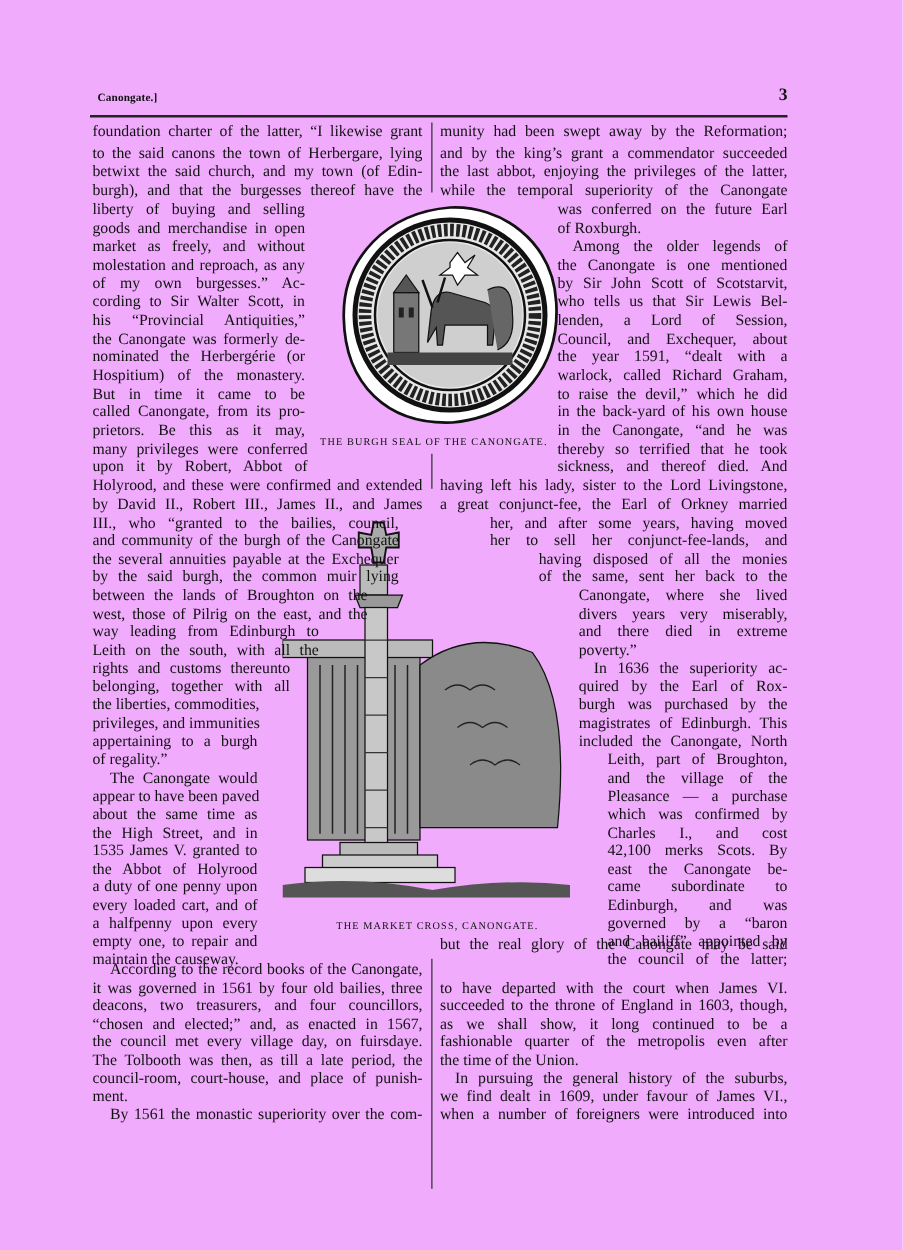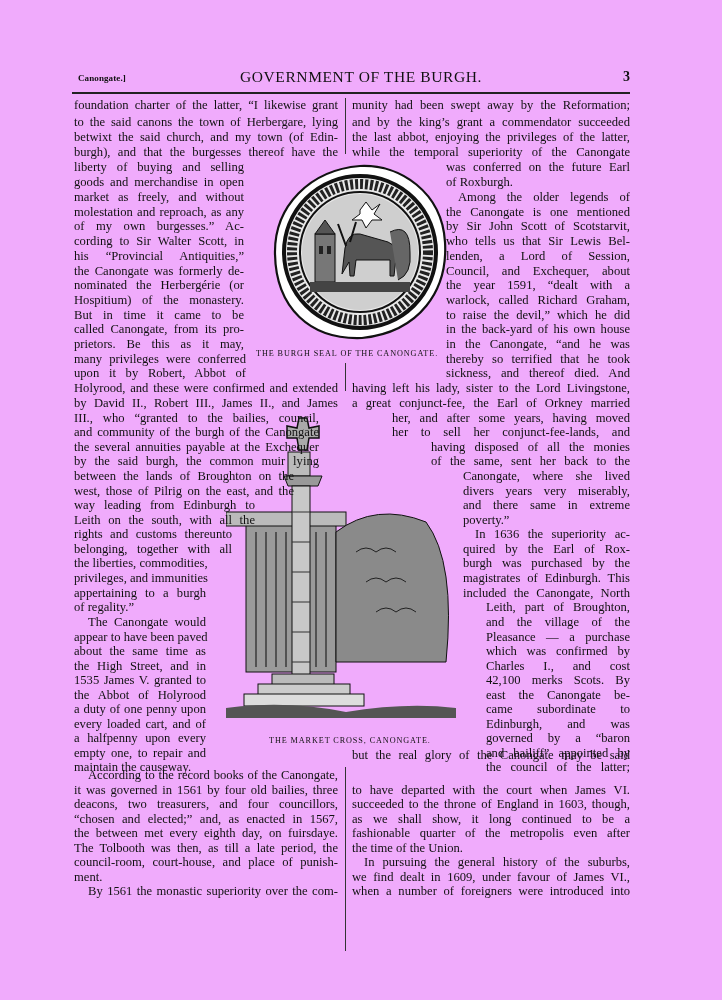--- a/index.html
+++ b/index.html
@@ -16,21 +16,20 @@
   .colrule { position: absolute; width: 1px; background: #333; }
   .caption { position: absolute; font-size: 8.2px; letter-spacing: 0.9px; white-space: nowrap; }
   .fig { position: absolute; }
 </style>
 </head>
 <body>
 
 <div class="page">
 
   <div class="hdr-left">Canongate.]</div>
-  <div class="hdr-title">GOVERNMENT OF THE BURGH.</div>
   <div class="hdr-num">3</div>
   <div class="hdr-rule"></div>
 
   <div class="colrule" style="left:345px; top:98px; height:56px;"></div>
   <div class="colrule" style="left:345px; top:363px; height:28px;"></div>
   <div class="colrule" style="left:345px; top:767px; height:184px;"></div>
 
   <svg class="fig" style="left:270px; top:162px;" width="180" height="180" viewBox="0 0 180 180">
     <path d="M90 4 C 130 2, 172 30, 175 80 C 178 128, 150 170, 92 176 C 40 178, 6 146, 5 92 C 4 44, 40 8, 90 4 Z" fill="#fff" stroke="#111" stroke-width="2.2"></path>
     <circle cx="90" cy="90" r="76" fill="#e8e8e8" stroke="#111" stroke-width="4"></circle>
@@ -127,21 +126,21 @@
     <div class="line" style="left:74px; top:688px; width:132px;">the Abbot of Holyrood</div>
     <div class="line" style="left:74px; top:702px; width:132px;">a duty of one penny upon</div>
     <div class="line" style="left:74px; top:717px; width:132px;">every loaded cart, and of</div>
     <div class="line" style="left:74px; top:731px; width:132px;">a halfpenny upon every</div>
     <div class="line" style="left:74px; top:746px; width:132px;">empty one, to repair and</div>
     <div class="line last" style="left:74px; top:760px; width:132px;">maintain the causeway.</div>
     <div class="line" style="left:88px; top:768px; width:250px;">According to the record books of the Canongate,</div>
     <div class="line" style="left:74px; top:783px; width:264px;">it was governed in 1561 by four old bailies, three</div>
     <div class="line" style="left:74px; top:797px; width:264px;">deacons, two treasurers, and four councillors,</div>
     <div class="line" style="left:74px; top:812px; width:264px;">“chosen and elected;” and, as enacted in 1567,</div>
-    <div class="line" style="left:74px; top:826px; width:264px;">the between met every eighth day, on fuirsdaye.</div>
+    <div class="line" style="left:74px; top:826px; width:264px;">the council met every village day, on fuirsdaye.</div>
     <div class="line" style="left:74px; top:841px; width:264px;">The Tolbooth was then, as till a late period, the</div>
     <div class="line" style="left:74px; top:855px; width:264px;">council-room, court-house, and place of punish-</div>
     <div class="line last" style="left:74px; top:870px; width:264px;">ment.</div>
     <div class="line" style="left:88px; top:884px; width:250px;">By 1561 the monastic superiority over the com-</div>
   </div>
 
   <div>
     <div class="line" style="left:352px; top:98px; width:278px;">munity had been swept away by the Reformation;</div>
     <div class="line" style="left:352px; top:115px; width:278px;">and by the king’s grant a commendator succeeded</div>
     <div class="line" style="left:352px; top:130px; width:278px;">the last abbot, enjoying the privileges of the latter,</div>
@@ -162,21 +161,21 @@
     <div class="line" style="left:446px; top:352px; width:184px;">thereby so terrified that he took</div>
     <div class="line" style="left:446px; top:366px; width:184px;">sickness, and thereof died. And</div>
     <div class="line" style="left:352px; top:381px; width:278px;">having left his lady, sister to the Lord Livingstone,</div>
     <div class="line" style="left:352px; top:396px; width:278px;">a great conjunct-fee, the Earl of Orkney married</div>
     <div class="line" style="left:392px; top:411px; width:238px;">her, and after some years, having moved</div>
     <div class="line" style="left:392px; top:425px; width:238px;">her to sell her conjunct-fee-lands, and</div>
     <div class="line" style="left:431px; top:440px; width:199px;">having disposed of all the monies</div>
     <div class="line" style="left:431px; top:454px; width:199px;">of the same, sent her back to the</div>
     <div class="line" style="left:463px; top:469px; width:167px;">Canongate, where she lived</div>
     <div class="line" style="left:463px; top:484px; width:167px;">divers years very miserably,</div>
-    <div class="line" style="left:463px; top:498px; width:167px;">and there same in extreme</div>
+    <div class="line" style="left:463px; top:498px; width:167px;">and there died in extreme</div>
     <div class="line last" style="left:463px; top:513px; width:167px;">poverty.”</div>
     <div class="line" style="left:475px; top:527px; width:155px;">In 1636 the superiority ac-</div>
     <div class="line" style="left:463px; top:542px; width:167px;">quired by the Earl of Rox-</div>
     <div class="line" style="left:463px; top:556px; width:167px;">burgh was purchased by the</div>
     <div class="line" style="left:463px; top:571px; width:167px;">magistrates of Edinburgh. This</div>
     <div class="line" style="left:463px; top:586px; width:167px;">included the Canongate, North</div>
     <div class="line" style="left:486px; top:600px; width:144px;">Leith, part of Broughton,</div>
     <div class="line" style="left:486px; top:615px; width:144px;">and the village of the</div>
     <div class="line" style="left:486px; top:630px; width:144px;">Pleasance — a purchase</div>
     <div class="line" style="left:486px; top:644px; width:144px;">which was confirmed by</div>

